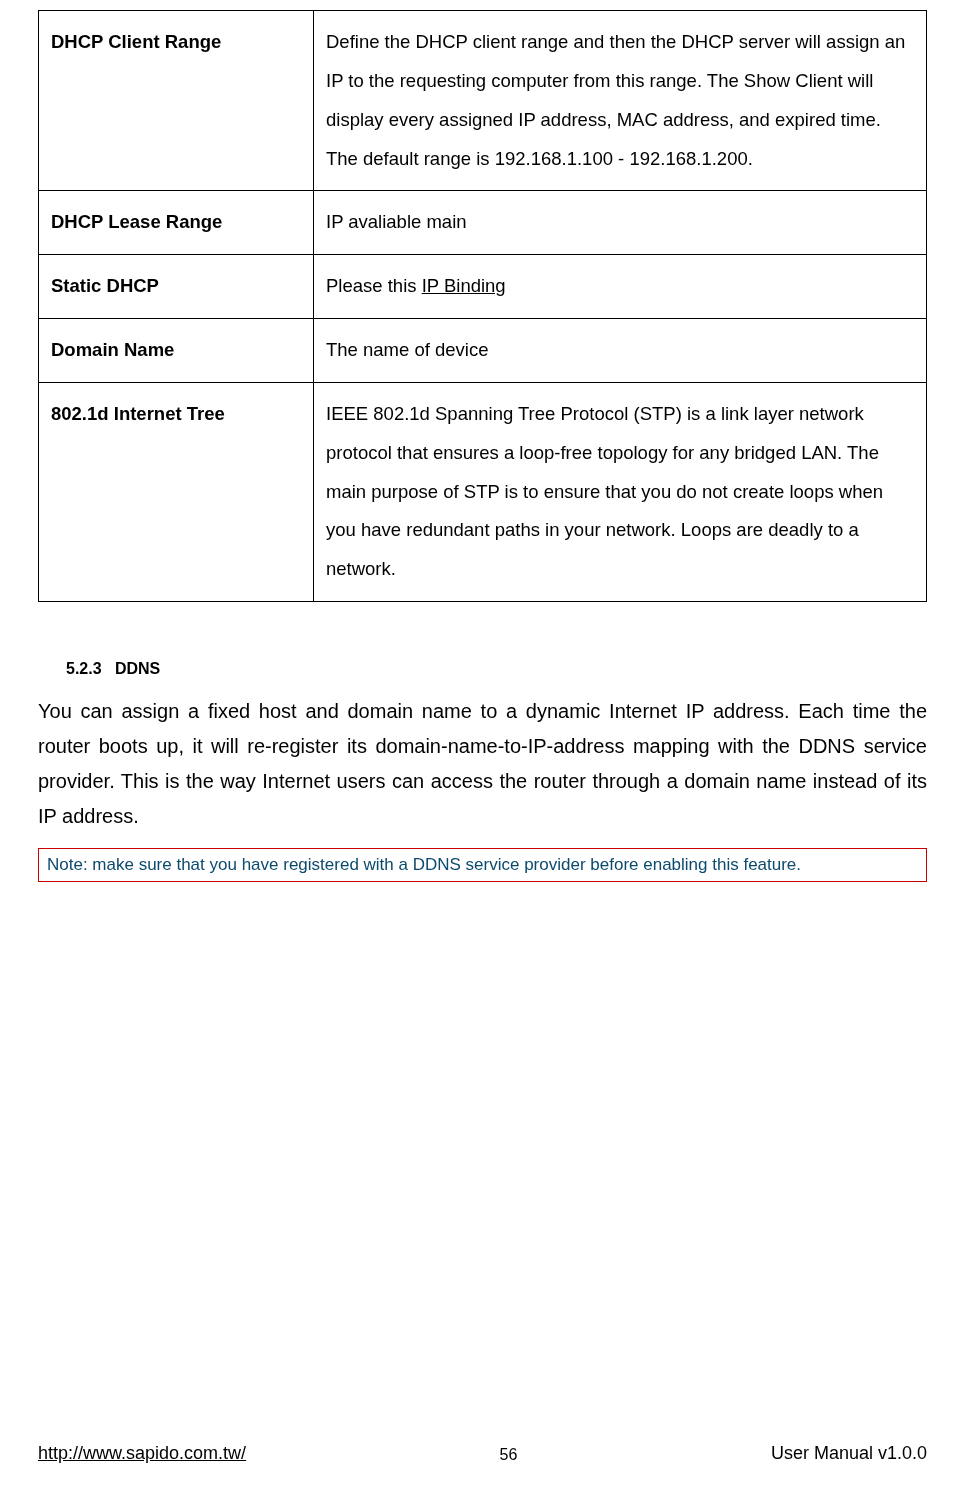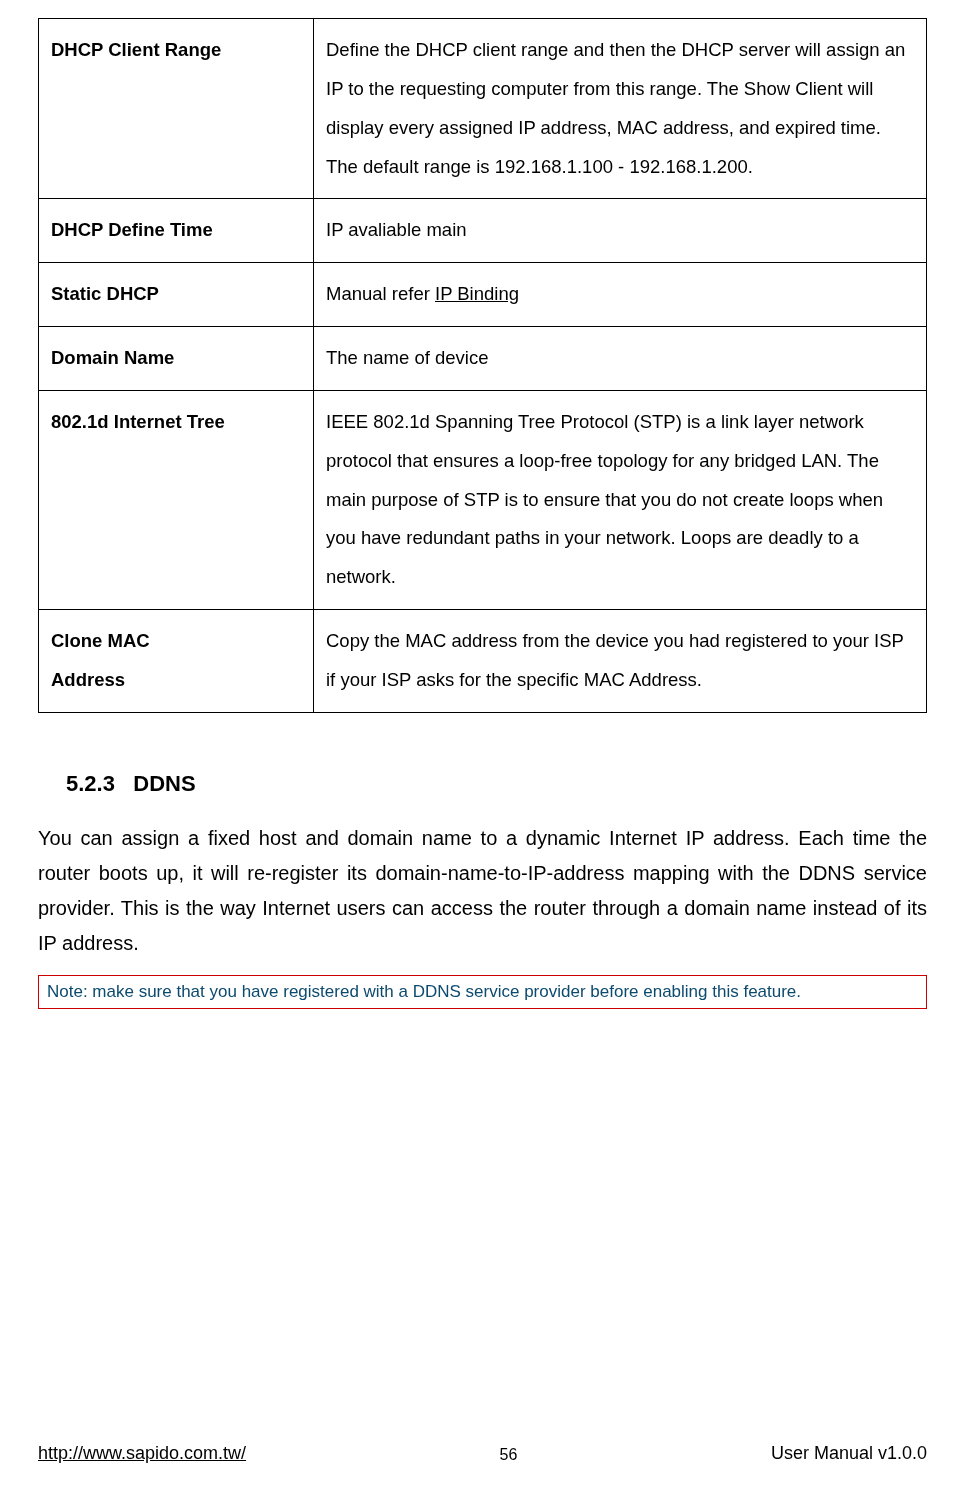--- a/index.html
+++ b/index.html
@@ -7,21 +7,21 @@
     padding: 0;
     font-family: Arial, Helvetica, sans-serif;
     background: #fff;
     color: #000;
     width: 965px;
     height: 1500px;
     box-sizing: border-box;
     position: relative;
   }
   .page {
-    padding: 8px 38px;
+    padding: 0 38px;
     box-sizing: border-box;
   }
   table.spec {
     border-collapse: collapse;
     width: 100%;
     margin-top: 10px;
   }
   table.spec td {
     border: 1px solid #000;
     vertical-align: top;
@@ -29,23 +29,23 @@
     font-size: 18.5px;
     line-height: 2.1;
   }
   table.spec td.label {
     width: 250px;
     font-weight: bold;
   }
   .desc .bold { font-weight: normal; }
   .link { text-decoration: underline; }
   h3.section {
-    font-size: 22px;
+    font-size: 16px;
     font-weight: bold;
-    margin: 58px 0 24px 28px;
+    margin: 58px 0 16px 28px;
   }
   p.body {
     font-size: 20px;
     line-height: 1.75;
     text-align: justify;
     margin: 12px 0 14px 0;
   }
   .notebox {
     border: 1px solid #c00;
     color: #0c4a6e;
@@ -74,50 +74,43 @@
 
     <tbody>
         <tr>
       <td class="label">DHCP Client Range</td>
       <td class="desc justify">
         <span>Define the DHCP client range and then the DHCP server will assign an IP to the requesting computer from this range. The </span><span class="bold">Show Client</span><span> will display every assigned IP address, MAC address, and expired time. The default range is 192.168.1.100 - 192.168.1.200.</span>
       </td>
     </tr>
 
     <tr>
-      <td class="label">DHCP Define Time</td>
+      <td class="label">DHCP Lease Range</td>
       <td class="desc">IP avaliable main</td>
     </tr>
 
     <tr>
       <td class="label">Static DHCP</td>
       <td class="desc">
-        <span>Manual refer </span><span class="link">IP Binding</span>
+        <span>Please this </span><span class="link">IP Binding</span>
       </td>
     </tr>
 
     <tr>
       <td class="label">Domain Name</td>
       <td class="desc">The name of device</td>
     </tr>
 
     <tr>
       <td class="label">802.1d Internet Tree</td>
       <td class="desc justify">
         <span class="bold">IEEE 802.1d Spanning Tree Protocol (STP)</span><span> is a link layer network protocol that ensures a loop-free topology for any bridged LAN. The main purpose of STP is to ensure that you do not create loops when you have redundant paths in your network. Loops are deadly to a network.</span>
       </td>
     </tr>
 
-    <tr>
-      <td class="label">
-        <span>Clone MAC</span><br>
-        <span>Address</span>
-      </td>
-      <td class="desc justify">Copy the MAC address from the device you had registered to your ISP if your ISP asks for the specific MAC Address.</td>
-    </tr>
   </tbody>
     </table>
 
   <h3 class="section">
     <span>5.2.3</span>&nbsp;&nbsp;&nbsp;<span>DDNS</span>
   </h3>
 
   <p class="body">You can assign a fixed host and domain name to a dynamic Internet IP address. Each time the router boots up, it will re-register its domain-name-to-IP-address mapping with the DDNS service provider. This is the way Internet users can access the router through a domain name instead of its IP address.</p>
 
   <div class="notebox">Note: make sure that you have registered with a DDNS service provider before enabling this feature.</div>

